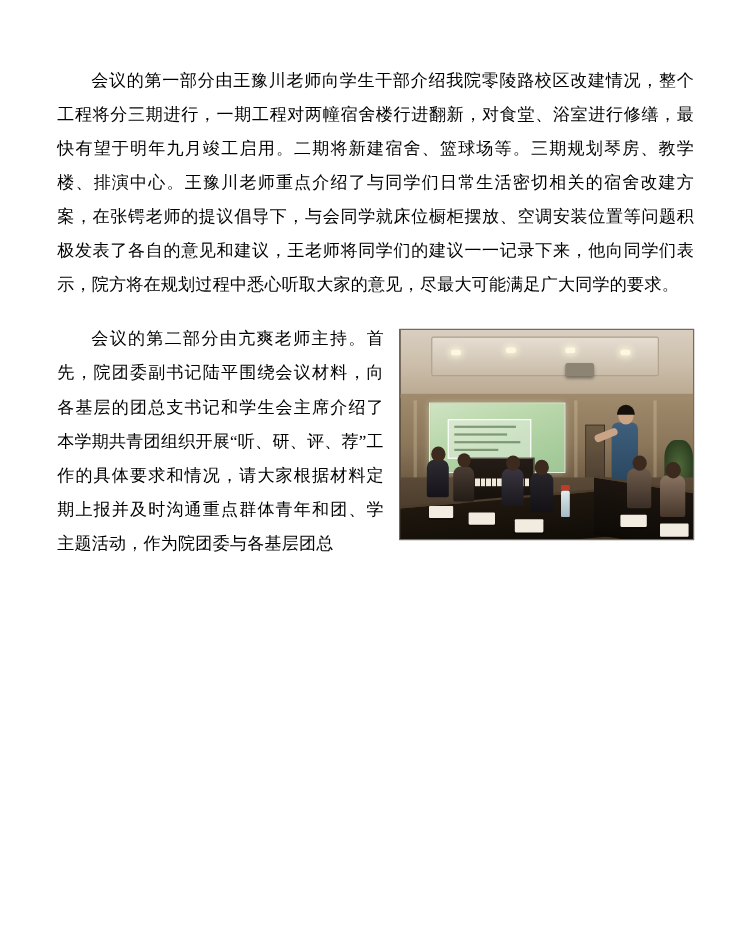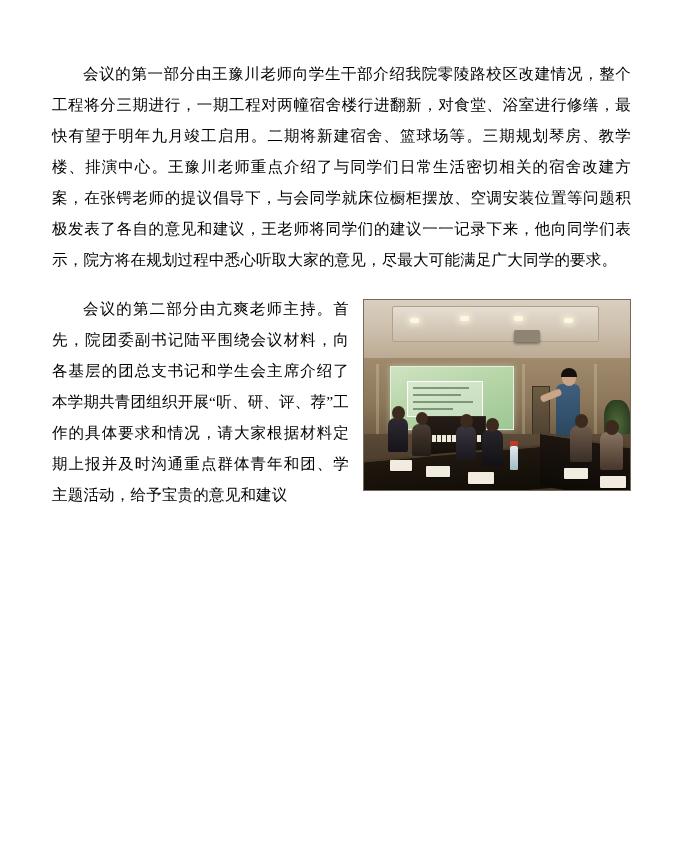--- a/index.html
+++ b/index.html
@@ -266,17 +266,17 @@
 
       <div class="ph-paper" style="left:26px; top:160px; width:22px; height:11px;"></div>
       <div class="ph-paper" style="left:62px; top:166px; width:24px; height:11px;"></div>
       <div class="ph-paper" style="left:104px; top:172px; width:26px; height:12px;"></div>
       <div class="ph-paper" style="left:200px; top:168px; width:24px; height:11px;"></div>
       <div class="ph-paper" style="left:236px; top:176px; width:26px; height:12px;"></div>
       <div class="ph-bottle"></div>
       <div class="ph-bottle-cap"></div>
     </div>
 
-    <p class="para">会议的第二部分由亢爽老师主持。首先，院团委副书记陆平围绕会议材料，向各基层的团总支书记和学生会主席介绍了本学期共青团组织开展“听、研、评、荐”工作的具体要求和情况，请大家根据材料定期上报并及时沟通重点群体青年和团、学主题活动，给予宝贵的意见和建议</p>
+    <p class="para">会议的第二部分由亢爽老师主持。首先，院团委副书记陆平围绕会议材料，向各基层的团总支书记和学生会主席介绍了本学期共青团组织开展“听、研、评、荐”工作的具体要求和情况，请大家根据材料定期上报并及时沟通重点群体青年和团、学主题活动，作为院团委与各基层团总</p>
   </div>
 
 
 </div>
 
 </body></html>

